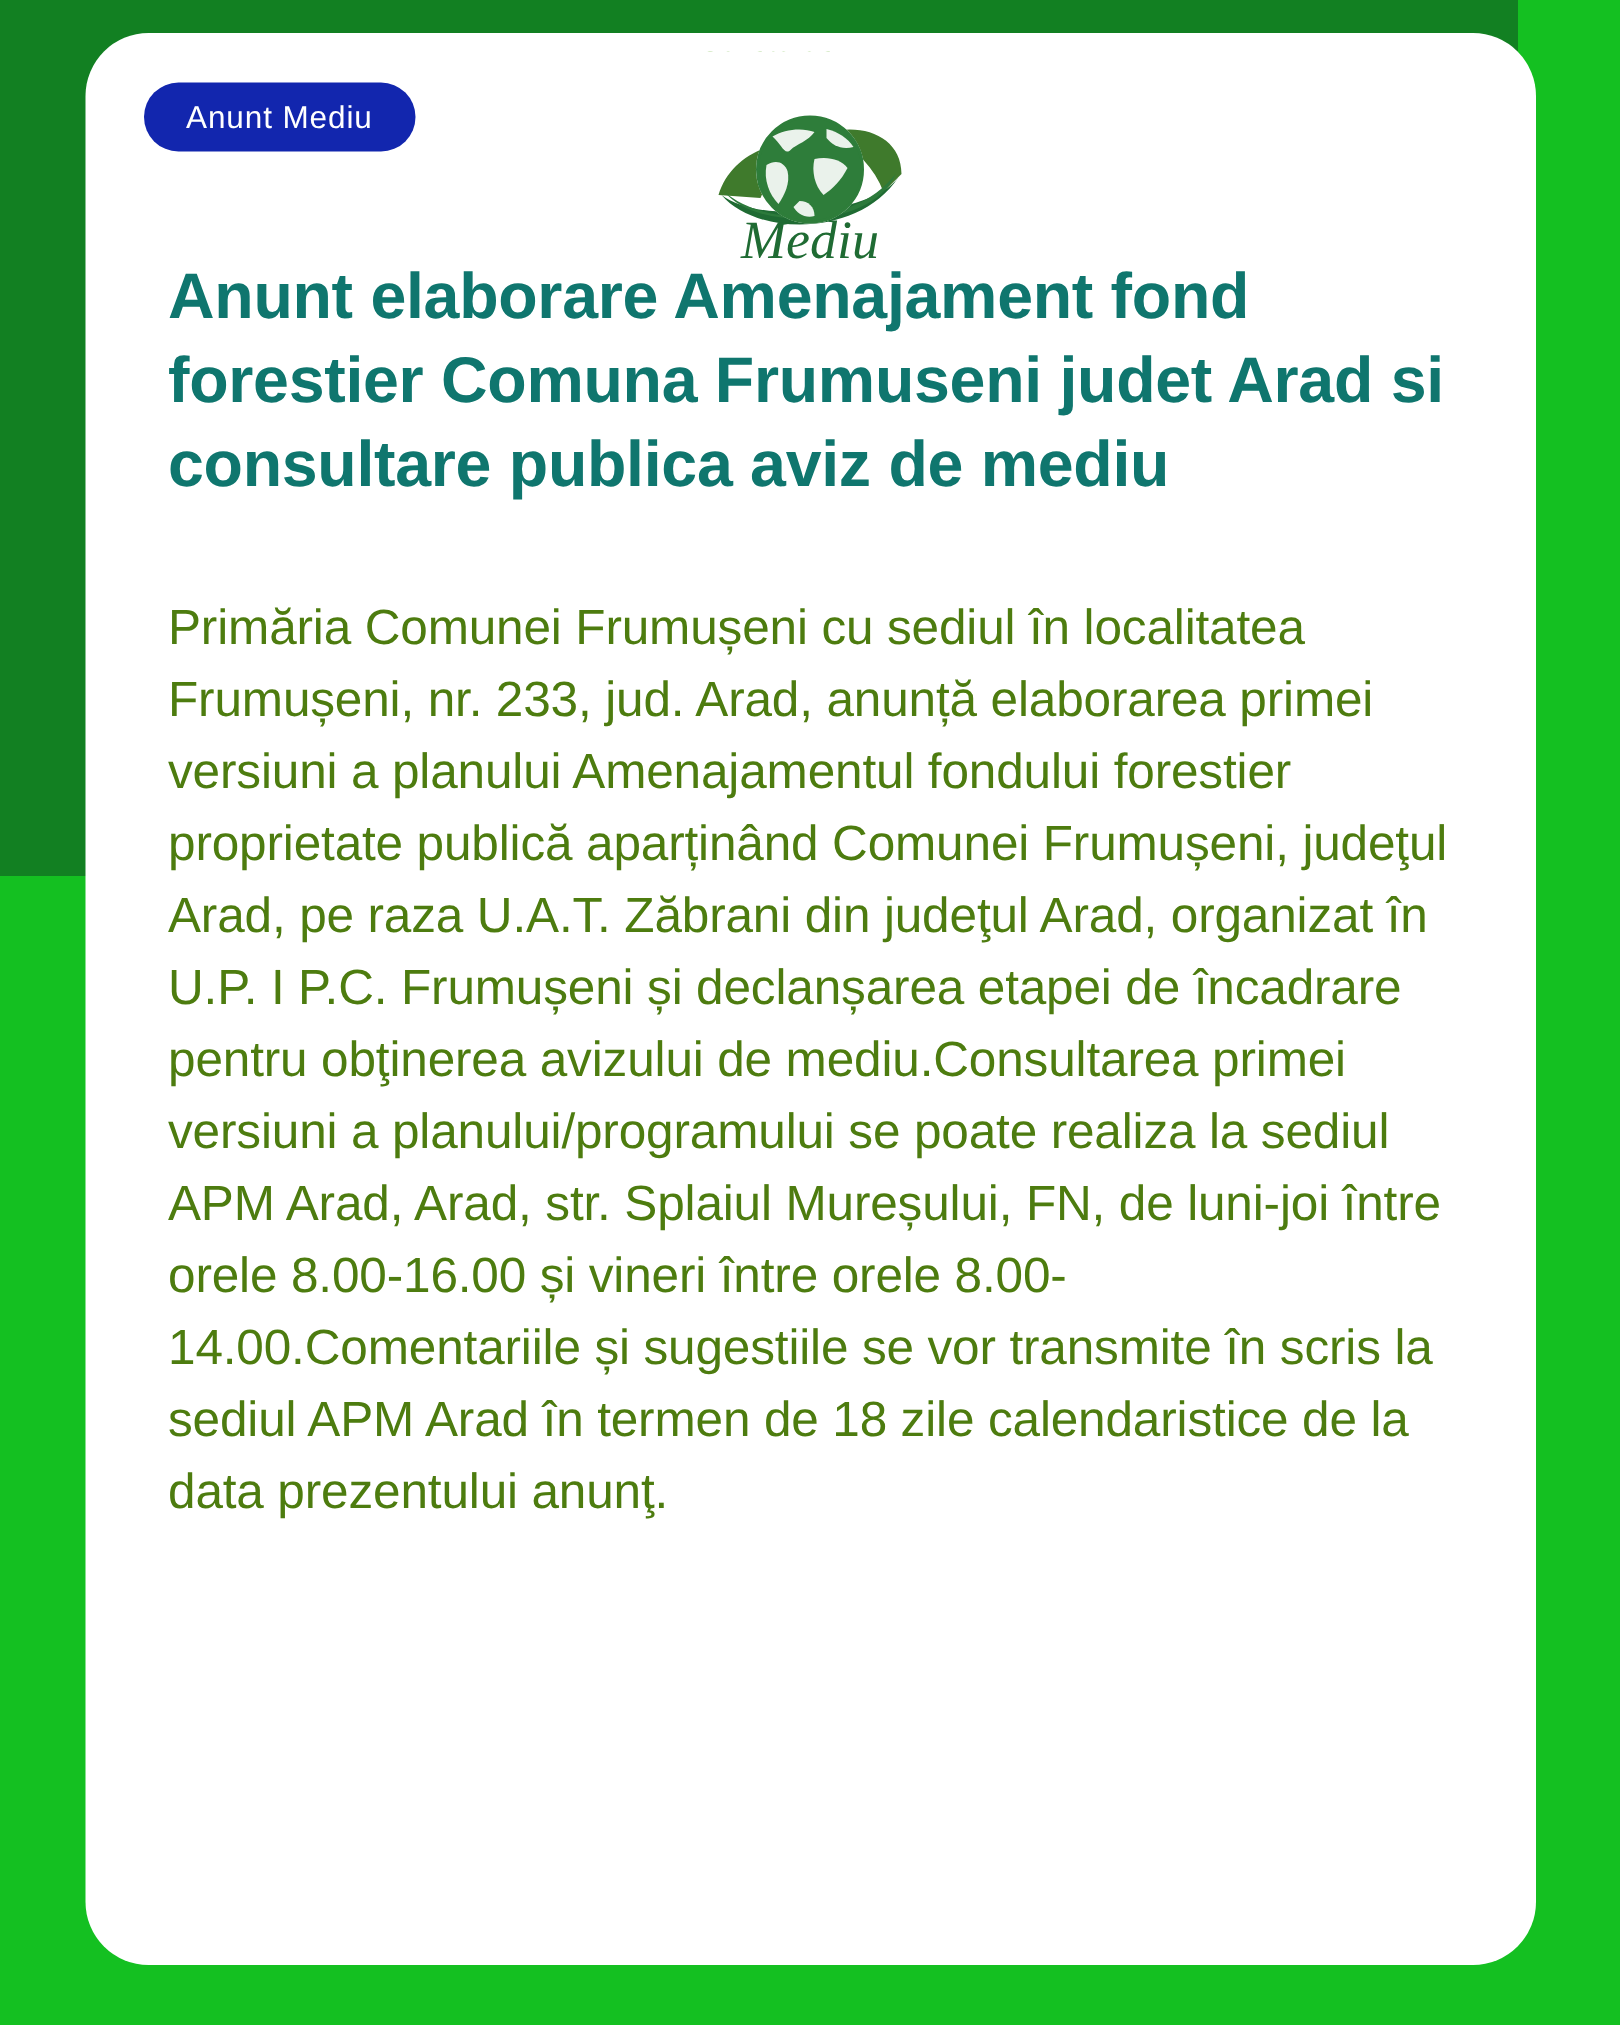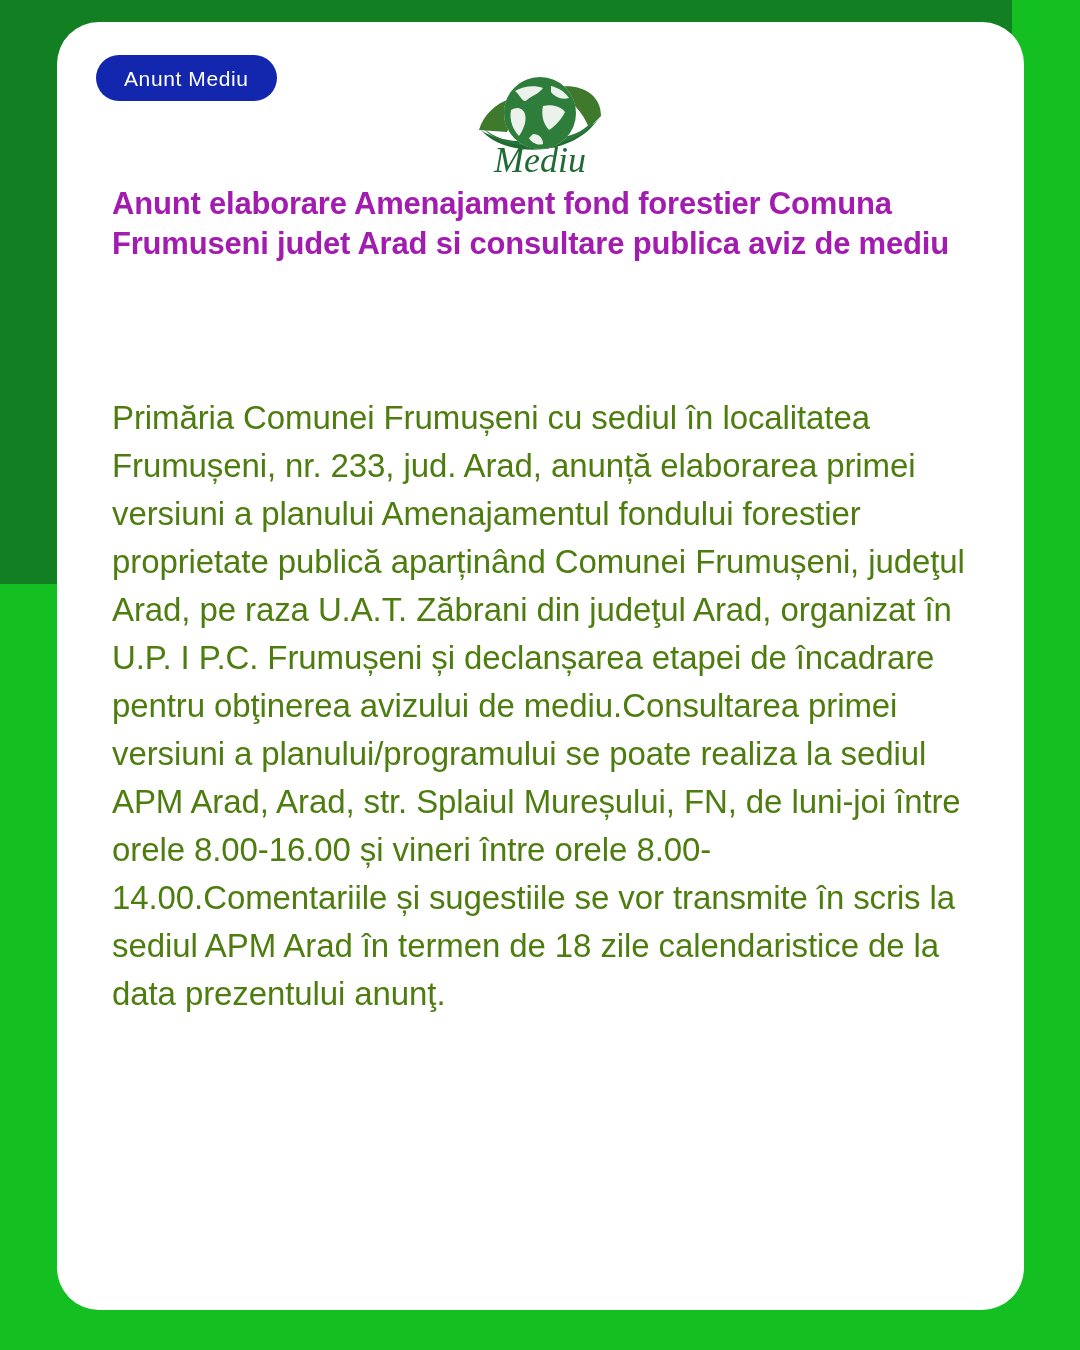--- a/index.html
+++ b/index.html
@@ -68,24 +68,24 @@
   #logo {
     position:absolute;
     left:408px; top:12px;
     width:150px; height:145px;
   }
   #logo svg { display:block; width:150px; height:145px; }
 
   
   #title {
     position:absolute;
-    left:55px; top:162px;
+    left:55px; top:149px;
     width:862px;
-    color:#a21caf;
-    font-size:31px;
+    color:#0f766e;
+    font-size:43px;
     font-weight:bold;
     line-height:1.30;
     letter-spacing:-0.2px;
   }
 
   
   #body-text {
     position:absolute;
     left:55px; top:372px;
     width:860px;

